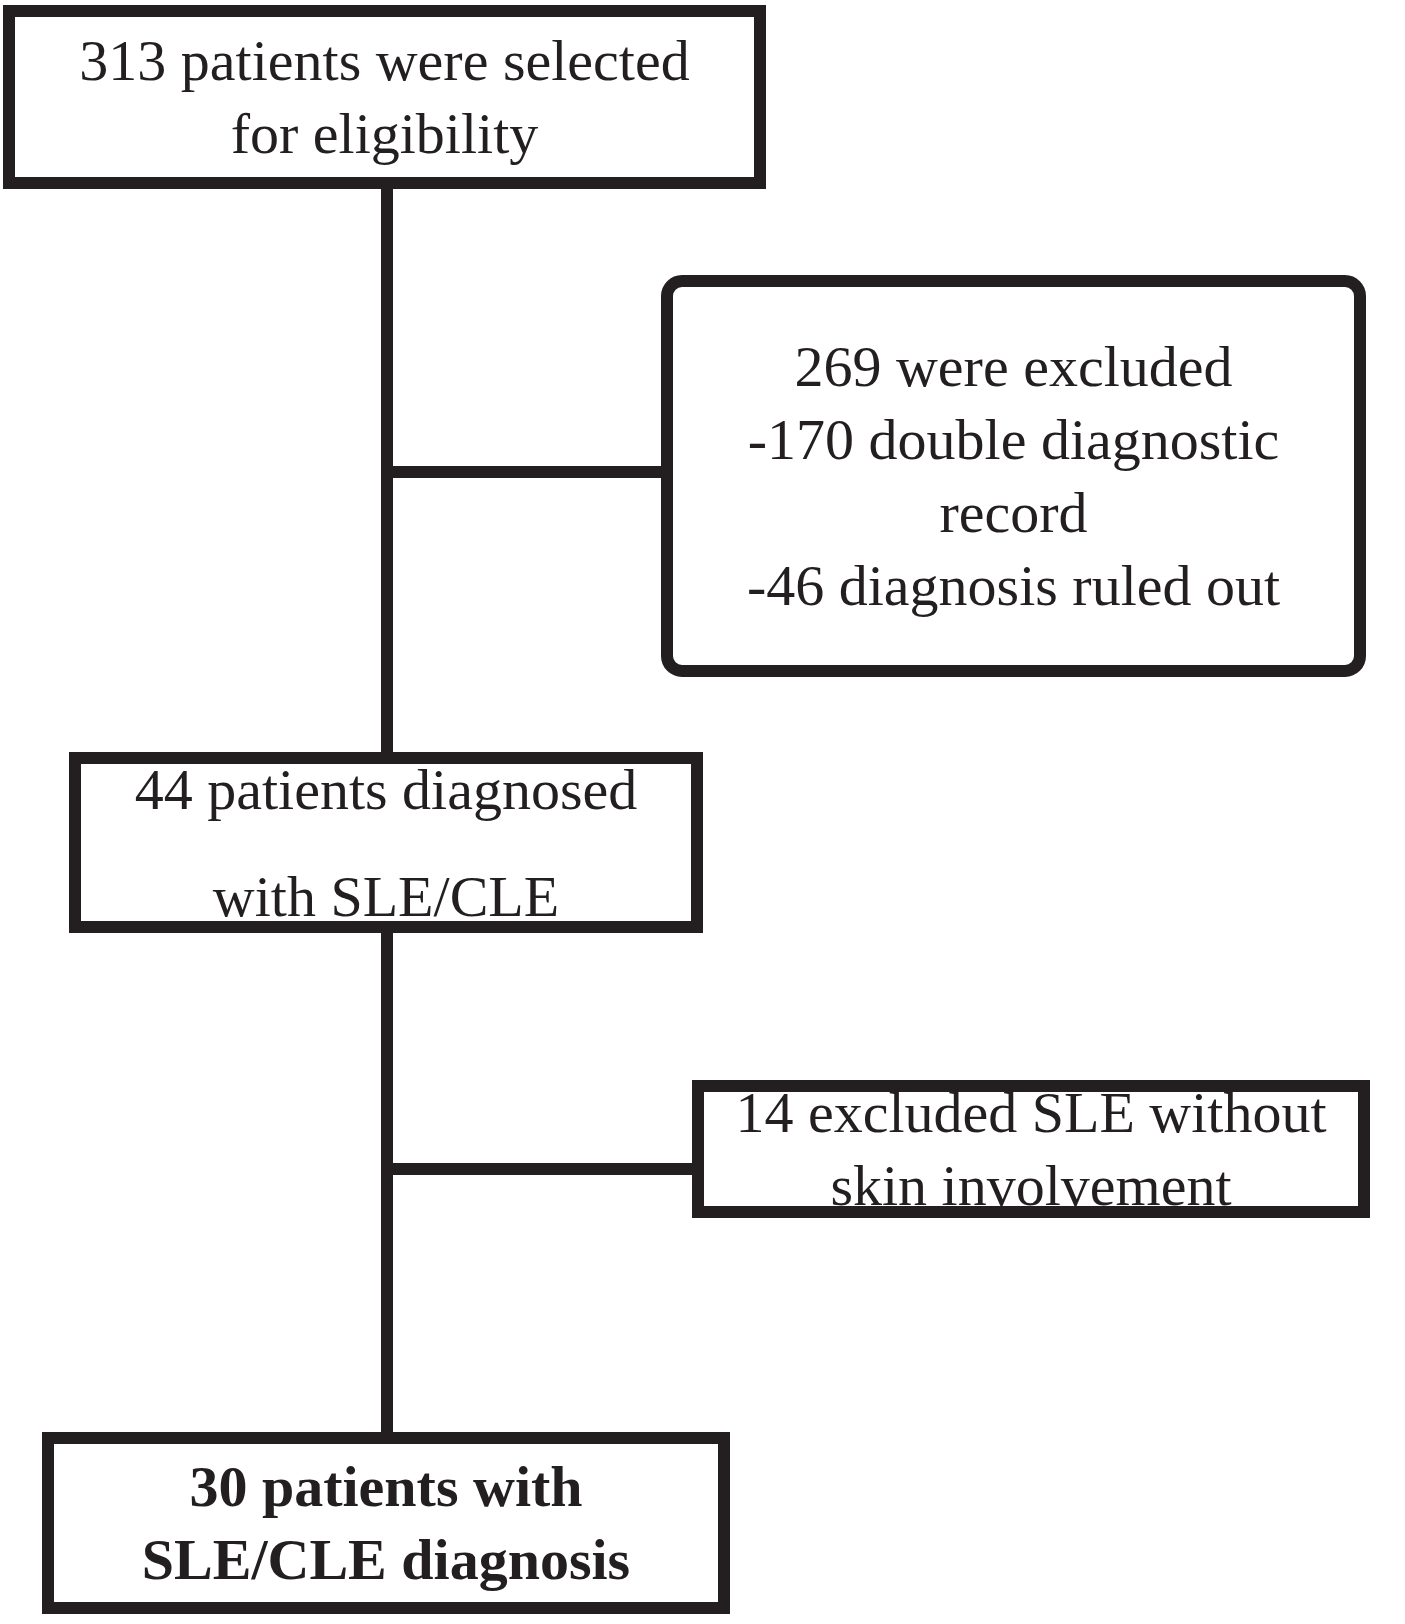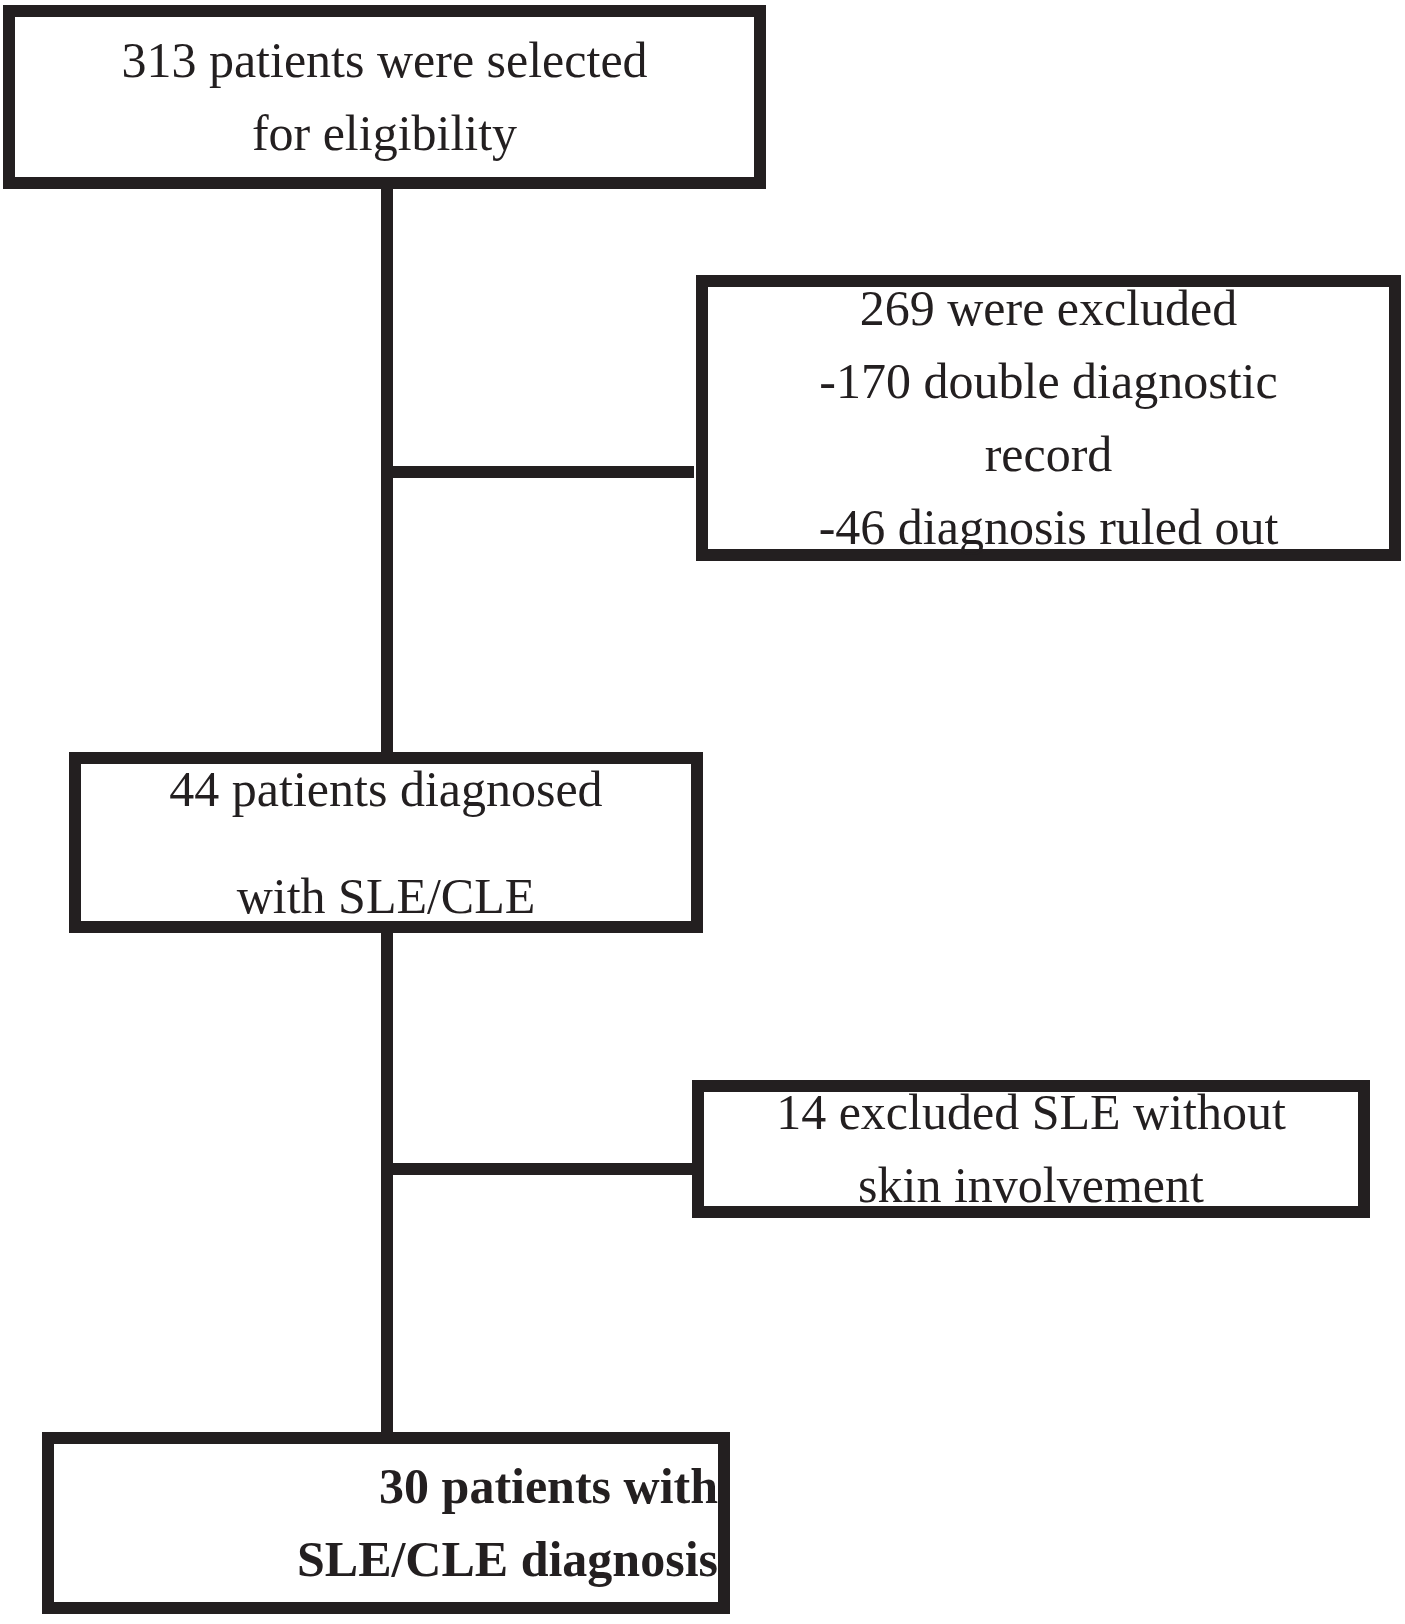--- a/index.html
+++ b/index.html
@@ -23,33 +23,32 @@
   .node {
     position: absolute;
     box-sizing: border-box;
     border: 12px solid #231f20;
     background: #ffffff;
     display: flex;
     flex-direction: column;
     align-items: center;
     justify-content: center;
     text-align: center;
-    font-size: 50px;
+    font-size: 58px;
     line-height: 73px;
   }
   .node .line {
     white-space: nowrap;
   }
   .node.bold {
     font-weight: bold;
-    align-items: flex-end;
   }
   
   #box-eligibility { left: 3px;   top: 5px;    width: 763px; height: 184px; }
-  #box-excluded-1  { left: 696px; top: 275px;  width: 705px; height: 286px; }
+  #box-excluded-1  { left: 661px; top: 275px;  width: 705px; height: 402px; border-radius: 21px; }
   #box-diagnosed   { left: 69px;  top: 752px;  width: 634px; height: 181px; gap: 34px; }
   #box-excluded-2  { left: 692px; top: 1080px; width: 678px; height: 138px; }
   #box-confirmed   { left: 42px;  top: 1432px; width: 688px; height: 182px; }
   
   #trunk-top      { left: 381px; top: 186px;  width: 12px;  height: 570px; }
   #trunk-bottom   { left: 381px; top: 929px;  width: 12px;  height: 507px; }
   #branch-top     { left: 387px; top: 466px;  width: 307px; height: 12px; }
   #branch-bottom  { left: 387px; top: 1163px; width: 307px; height: 12px; }
 </style>
 </head>

